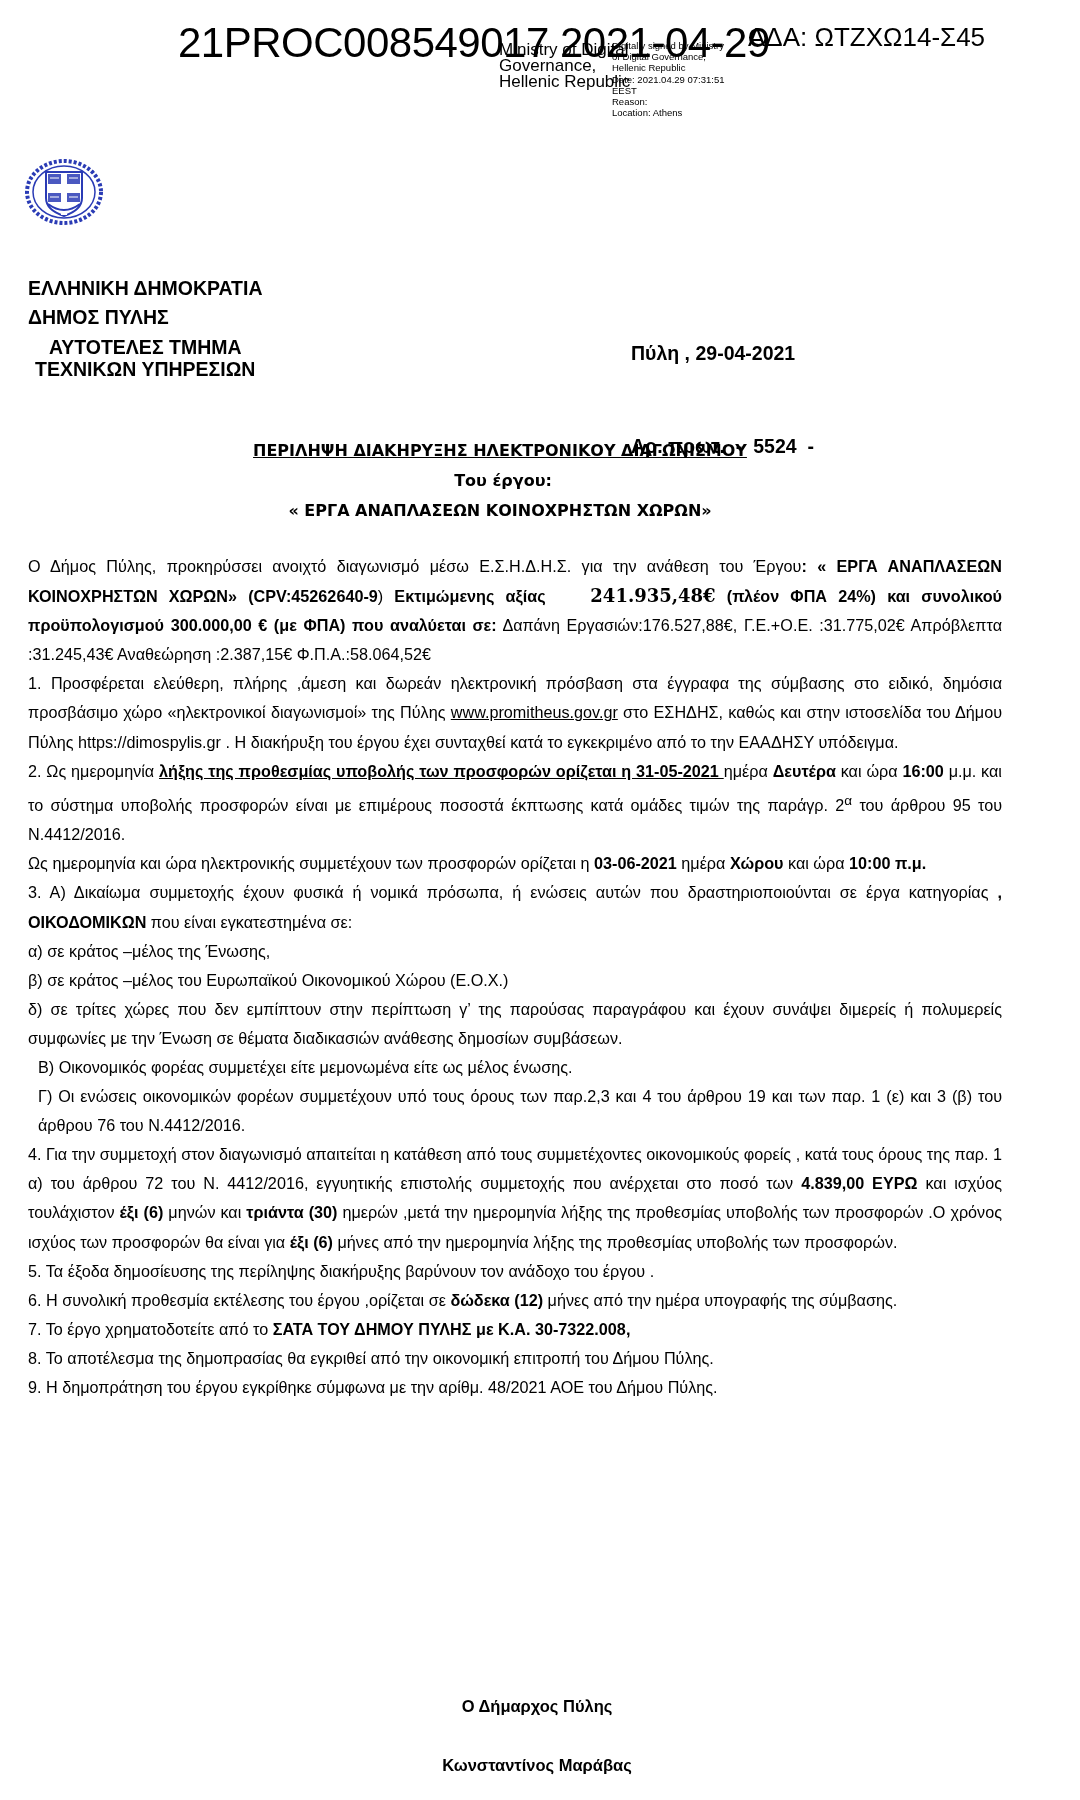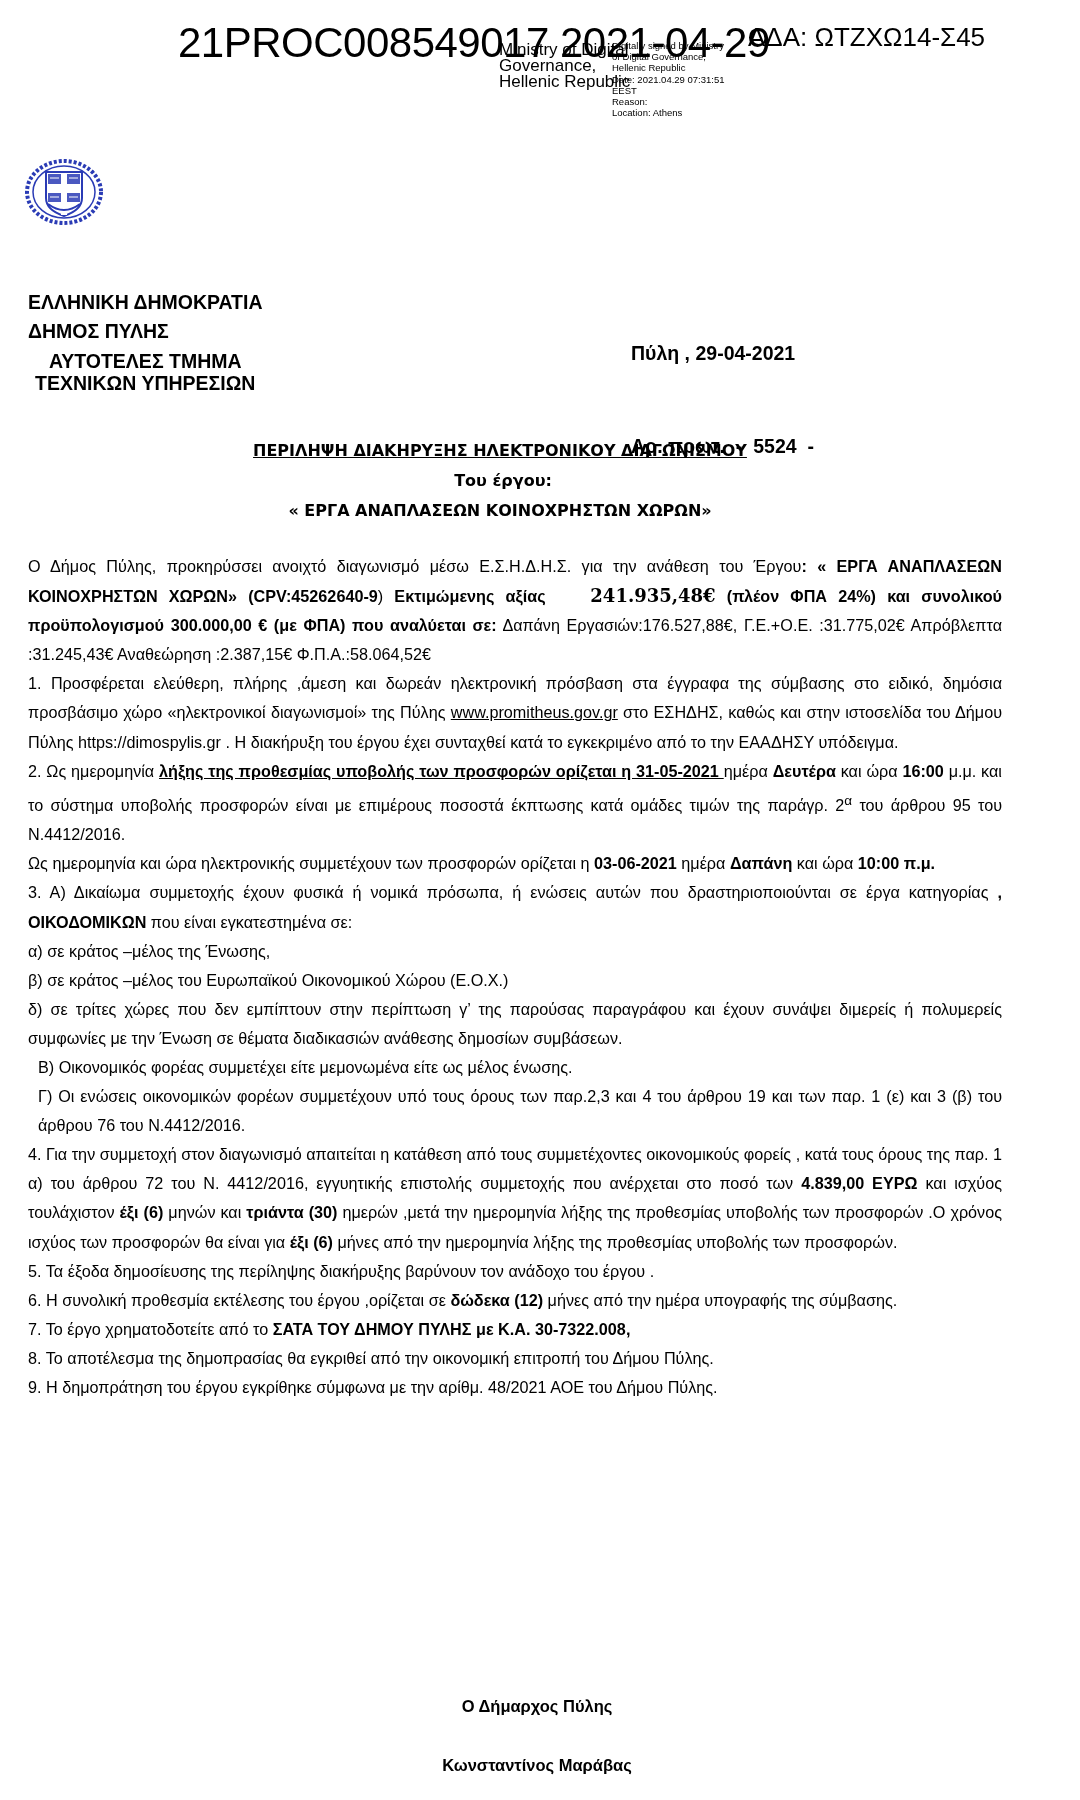--- a/index.html
+++ b/index.html
@@ -3,21 +3,21 @@
 <meta charset="utf-8">
 <style>
   html, body { margin: 0; padding: 0; background: #ffffff; }
   body { width: 1080px; height: 1800px; position: relative; overflow: hidden; color: #000; font-family: "Liberation Sans", sans-serif; }
   .abs { position: absolute; }
   .stamp-code { left: 178px; top: 22px; font-size: 42px; letter-spacing: -0.5px; white-space: nowrap; line-height: 1; }
   .ada { left: 748px; top: 24px; font-size: 26px; white-space: nowrap; line-height: 1; }
   .sig-left { left: 476px; top: 42px; font-size: 17px; line-height: 16px; white-space: nowrap; margin-left: 23px; }
   .sig-right { left: 612px; top: 40px; font-size: 9.5px; line-height: 11.2px; white-space: nowrap; }
   .emblem { left: 24px; top: 158px; width: 80px; height: 68px; }
-  .hdr-left { left: 28px; top: 288px; font-weight: bold; font-size: 19.5px; line-height: 29px; }
+  .hdr-left { left: 28px; top: 274px; font-weight: bold; font-size: 19.5px; line-height: 29px; }
   .hdr-left .tight { line-height: 22px; text-align: center; }
   .hdr-right { left: 631px; top: 276px; font-weight: bold; font-size: 19.5px; line-height: 31px; white-space: pre; }
   .title-block { left: 0; width: 1000px; top: 436px; text-align: center; font-family: "DejaVu Sans", sans-serif; font-weight: bold; }
   .title-block .t1 { font-size: 16px; text-decoration: underline; margin-left: 0px; line-height: 30px; }
   .title-block .t2 { font-size: 16px; line-height: 30px; margin-left: 6px; }
   .title-block .t3 { font-size: 16px; line-height: 30px; }
   .body-text { left: 28px; width: 974px; top: 552px; font-family: "Liberation Sans", sans-serif; font-size: 16.2px; line-height: 29.1px; text-align: justify; }
   .body-text p { margin: 0; }
   .body-text b { font-weight: bold; }
   .body-text .u { text-decoration: underline; }
@@ -85,21 +85,21 @@
   <div class="t3">« ΕΡΓΑ ΑΝΑΠΛΑΣΕΩΝ ΚΟΙΝΟΧΡΗΣΤΩΝ ΧΩΡΩΝ»</div>
 </div>
 
 <div class="abs body-text">
   <p><span>Ο Δήμος Πύλης, προκηρύσσει ανοιχτό διαγωνισμό μέσω Ε.Σ.Η.Δ.Η.Σ. για την ανάθεση του Έργου</span><b>: « ΕΡΓΑ ΑΝΑΠΛΑΣΕΩΝ ΚΟΙΝΟΧΡΗΣΤΩΝ ΧΩΡΩΝ» (CPV:45262640-9</b><span>) </span><b>Εκτιμώμενης αξίας</b>&nbsp;&nbsp;&nbsp;&nbsp;<b class="serif-num">241.935,48€</b><b> (πλέον  ΦΠΑ 24%) και συνολικού προϋπολογισμού  300.000,00 €  (με ΦΠΑ) που αναλύεται σε:</b><span> Δαπάνη Εργασιών:176.527,88€,   Γ.Ε.+Ο.Ε.   :31.775,02€   Απρόβλεπτα   :31.245,43€   Αναθεώρηση   :2.387,15€ Φ.Π.Α.:58.064,52€</span></p>
 
   <p class="lastline"><span>1.  Προσφέρεται ελεύθερη, πλήρης ,άμεση και δωρεάν  ηλεκτρονική πρόσβαση στα έγγραφα της σύμβασης στο ειδικό, δημόσια προσβάσιμο χώρο «ηλεκτρονικοί διαγωνισμοί» της Πύλης </span><span class="u">www.promitheus.gov.gr</span><span>   στο ΕΣΗΔΗΣ, καθώς  και στην ιστοσελίδα του Δήμου Πύλης https://dimospylis.gr . Η διακήρυξη του έργου έχει συνταχθεί  κατά το εγκεκριμένο  από το  την ΕΑΑΔΗΣΥ υπόδειγμα.</span></p>
 
   <p><span>2.  Ως ημερομηνία </span><b class="u">λήξης της προθεσμίας υποβολής των προσφορών ορίζεται η 31-05-2021 </b><span>ημέρα </span><b>Δευτέρα</b><span> και ώρα </span><b>16:00</b><span> μ.μ. και το σύστημα υποβολής προσφορών είναι με επιμέρους ποσοστά έκπτωσης κατά ομάδες τιμών της παράγρ. 2</span><sup>α</sup><span> του άρθρου  95 του Ν.4412/2016.</span></p>
 
-  <p><span>Ως ημερομηνία και ώρα ηλεκτρονικής συμμετέχουν των προσφορών ορίζεται η  </span><b>03-06-2021</b><span> ημέρα </span><b>Δαπάνη</b><span> και ώρα </span><b>10:00 π.μ.</b></p>
+  <p><span>Ως ημερομηνία και ώρα ηλεκτρονικής συμμετέχουν των προσφορών ορίζεται η  </span><b>03-06-2021</b><span> ημέρα </span><b>Χώρου</b><span> και ώρα </span><b>10:00 π.μ.</b></p>
 
   <p><span>3.  Α) Δικαίωμα συμμετοχής έχουν φυσικά ή νομικά πρόσωπα, ή ενώσεις αυτών που δραστηριοποιούνται σε έργα κατηγορίας </span><b>, ΟΙΚΟΔΟΜΙΚΩΝ</b><span>  που είναι εγκατεστημένα σε:</span></p>
   <p>α) σε κράτος –μέλος της Ένωσης,</p>
   <p>β) σε κράτος –μέλος του Ευρωπαϊκού Οικονομικού Χώρου (Ε.Ο.Χ.)</p>
   <p>δ) σε τρίτες χώρες που δεν εμπίπτουν στην περίπτωση γ’ της παρούσας παραγράφου  και έχουν συνάψει διμερείς ή πολυμερείς συμφωνίες με την Ένωση  σε θέματα διαδικασιών ανάθεσης δημοσίων συμβάσεων.</p>
   <p class="indent">Β) Οικονομικός φορέας συμμετέχει είτε μεμονωμένα είτε ως μέλος  ένωσης.</p>
   <p class="indent">Γ) Οι ενώσεις οικονομικών φορέων συμμετέχουν υπό τους όρους των παρ.2,3 και 4 του  άρθρου 19 και των παρ. 1 (ε)  και  3 (β) του άρθρου 76 του  Ν.4412/2016.</p>
 
   <p><span>4. Για την συμμετοχή στον διαγωνισμό απαιτείται η κατάθεση από τους συμμετέχοντες οικονομικούς φορείς , κατά τους όρους της παρ. 1 α) του άρθρου  72 του Ν. 4412/2016, εγγυητικής επιστολής συμμετοχής που ανέρχεται  στο ποσό των  </span><b>4.839,00 ΕΥΡΩ</b><span>  και ισχύος τουλάχιστον  </span><b>έξι  (6)</b><span> μηνών και </span><b>τριάντα (30)</b><span> ημερών ,μετά την ημερομηνία λήξης της προθεσμίας υποβολής των προσφορών .Ο χρόνος  ισχύος των προσφορών  θα είναι για </span><b>έξι  (6)</b><span> μήνες από  την ημερομηνία λήξης της προθεσμίας υποβολής των προσφορών.</span></p>
 

